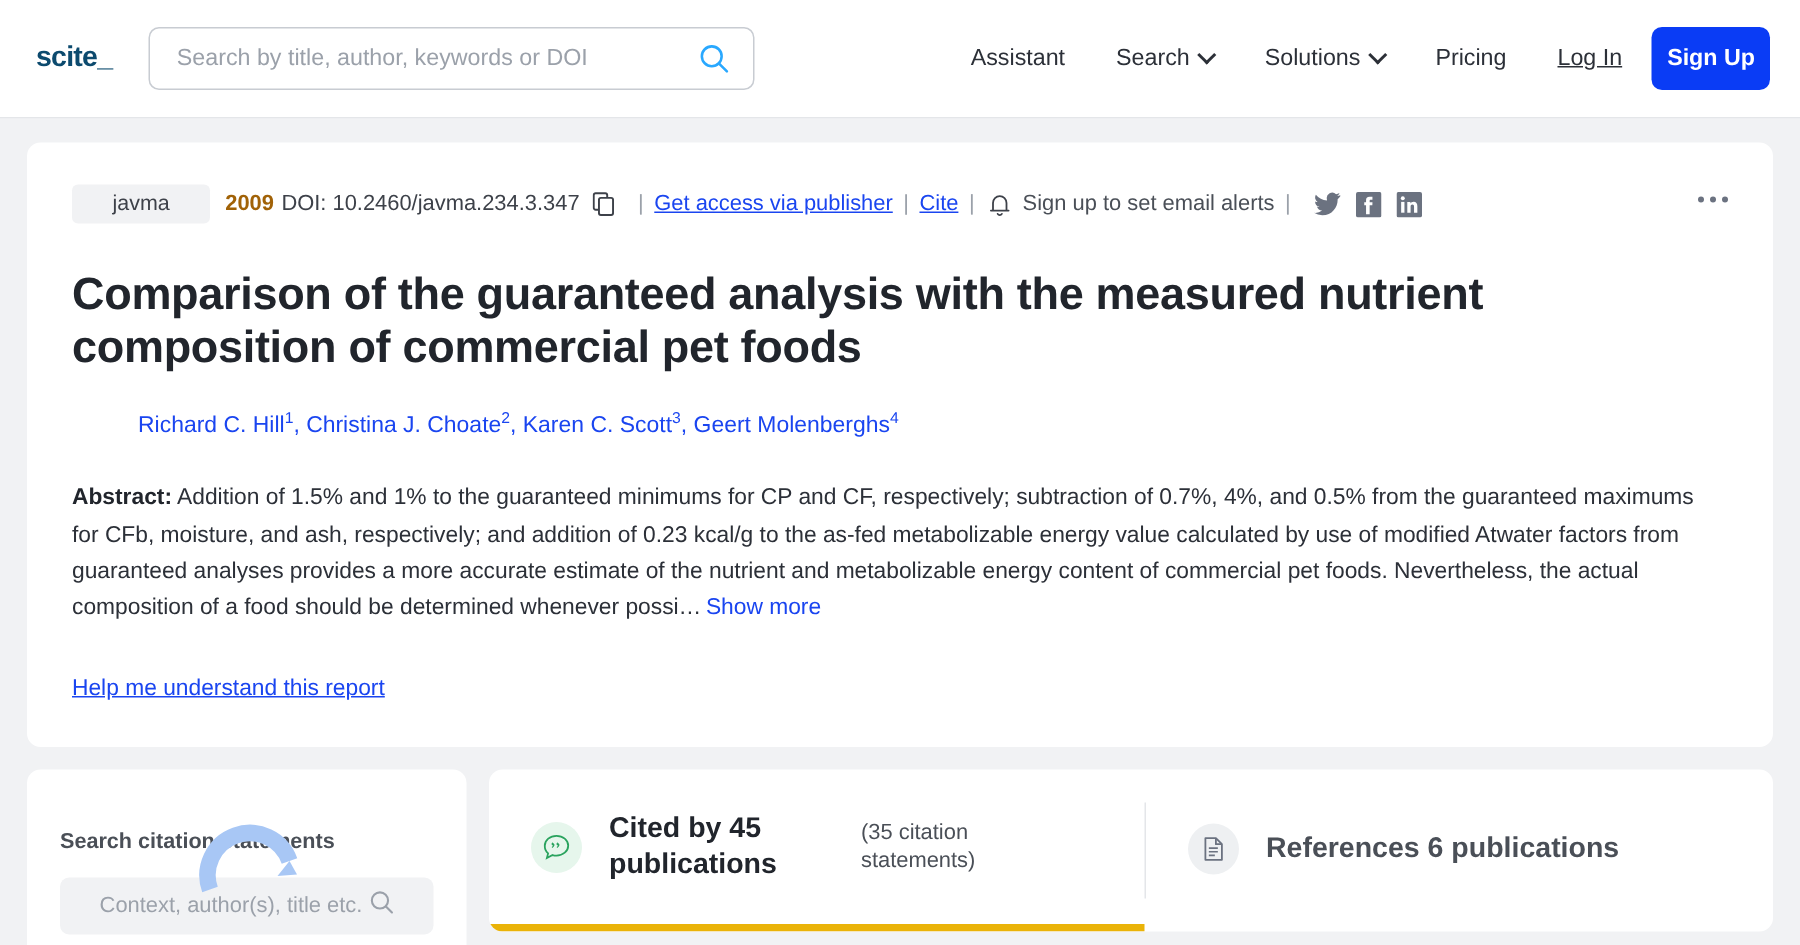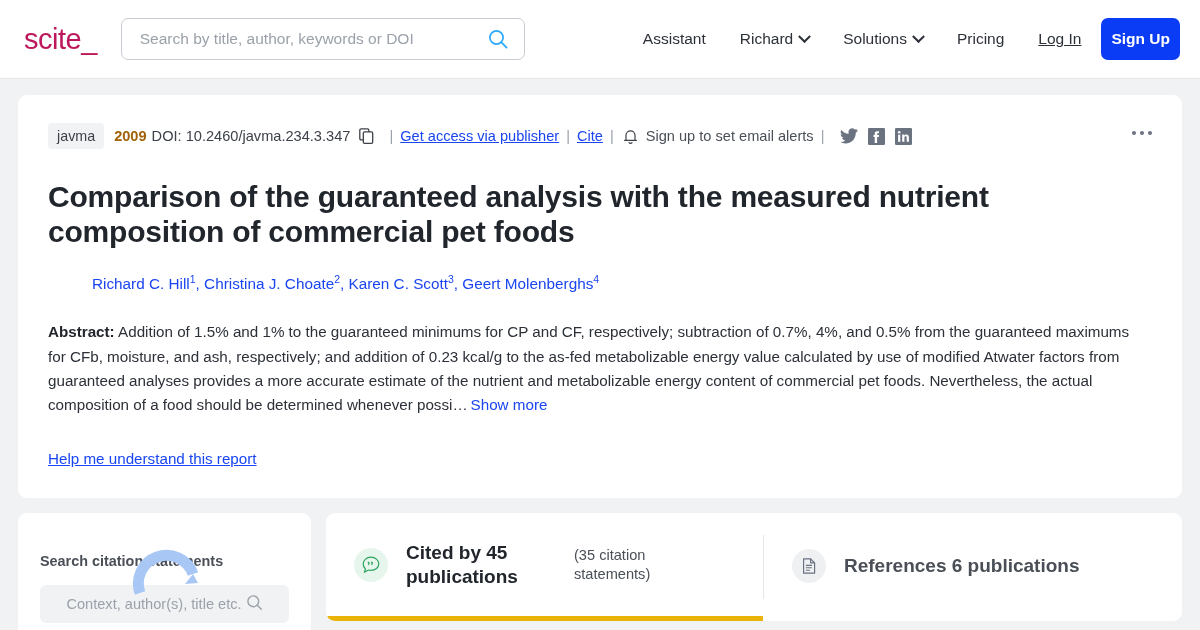--- a/index.html
+++ b/index.html
@@ -14,23 +14,23 @@
   .header {
     height: 79px;
     background: #ffffff;
     border-bottom: 1px solid #e4e6e9;
     display: flex;
     align-items: center;
     padding: 0 20px 0 24px;
     position: relative;
   }
   .logo {
-    font-size: 29px;
-    font-weight: normal;
-    color: #be185d;
+    font-size: 19px;
+    font-weight: bold;
+    color: #0c4a6e;
     letter-spacing: -0.5px;
     margin-right: 24px;
     user-select: none;
   }
   .search-wrap {
     width: 404px;
     height: 42px;
     border: 1px solid #c8ccd2;
     border-radius: 7px;
     display: flex;
@@ -102,21 +102,21 @@
     display: flex;
     align-items: center;
     font-size: 14.6px;
     color: #3d4149;
     gap: 0;
     flex-wrap: nowrap;
   }
   .journal-tag {
     background: #f1f2f4;
     border-radius: 4px;
-    padding: 5px 9px;
+    padding: 5px 27px;
     font-size: 14.3px;
     color: #3d4149;
     margin-right: 10px;
   }
   .meta-year { font-weight: bold; color: #a16207; margin-right: 5px; }
   .meta-doi { color: #3d4149; }
   .copy-icon { margin: 0 8px 0 9px; display: inline-flex; cursor: pointer; }
   .sep { color: #9ba1aa; margin: 0 7px; }
   .meta-link {
     color: #1a45f0;
@@ -284,21 +284,21 @@
         <line x1="14.4" y1="14.4" x2="19.6" y2="19.6" stroke="#29a8ff" stroke-width="1.7" stroke-linecap="round"></line>
       </svg>
     </button>
   </div>
 
   <nav class="nav">
     <div class="nav-item">
       <span>Assistant</span>
     </div>
     <div class="nav-item">
-      <span>Richard</span>
+      <span>Search</span>
       <span class="chev"></span>
     </div>
     <div class="nav-item">
       <span>Solutions</span>
       <span class="chev"></span>
     </div>
     <div class="nav-item">
       <span>Pricing</span>
     </div>
     <div class="nav-item login">

